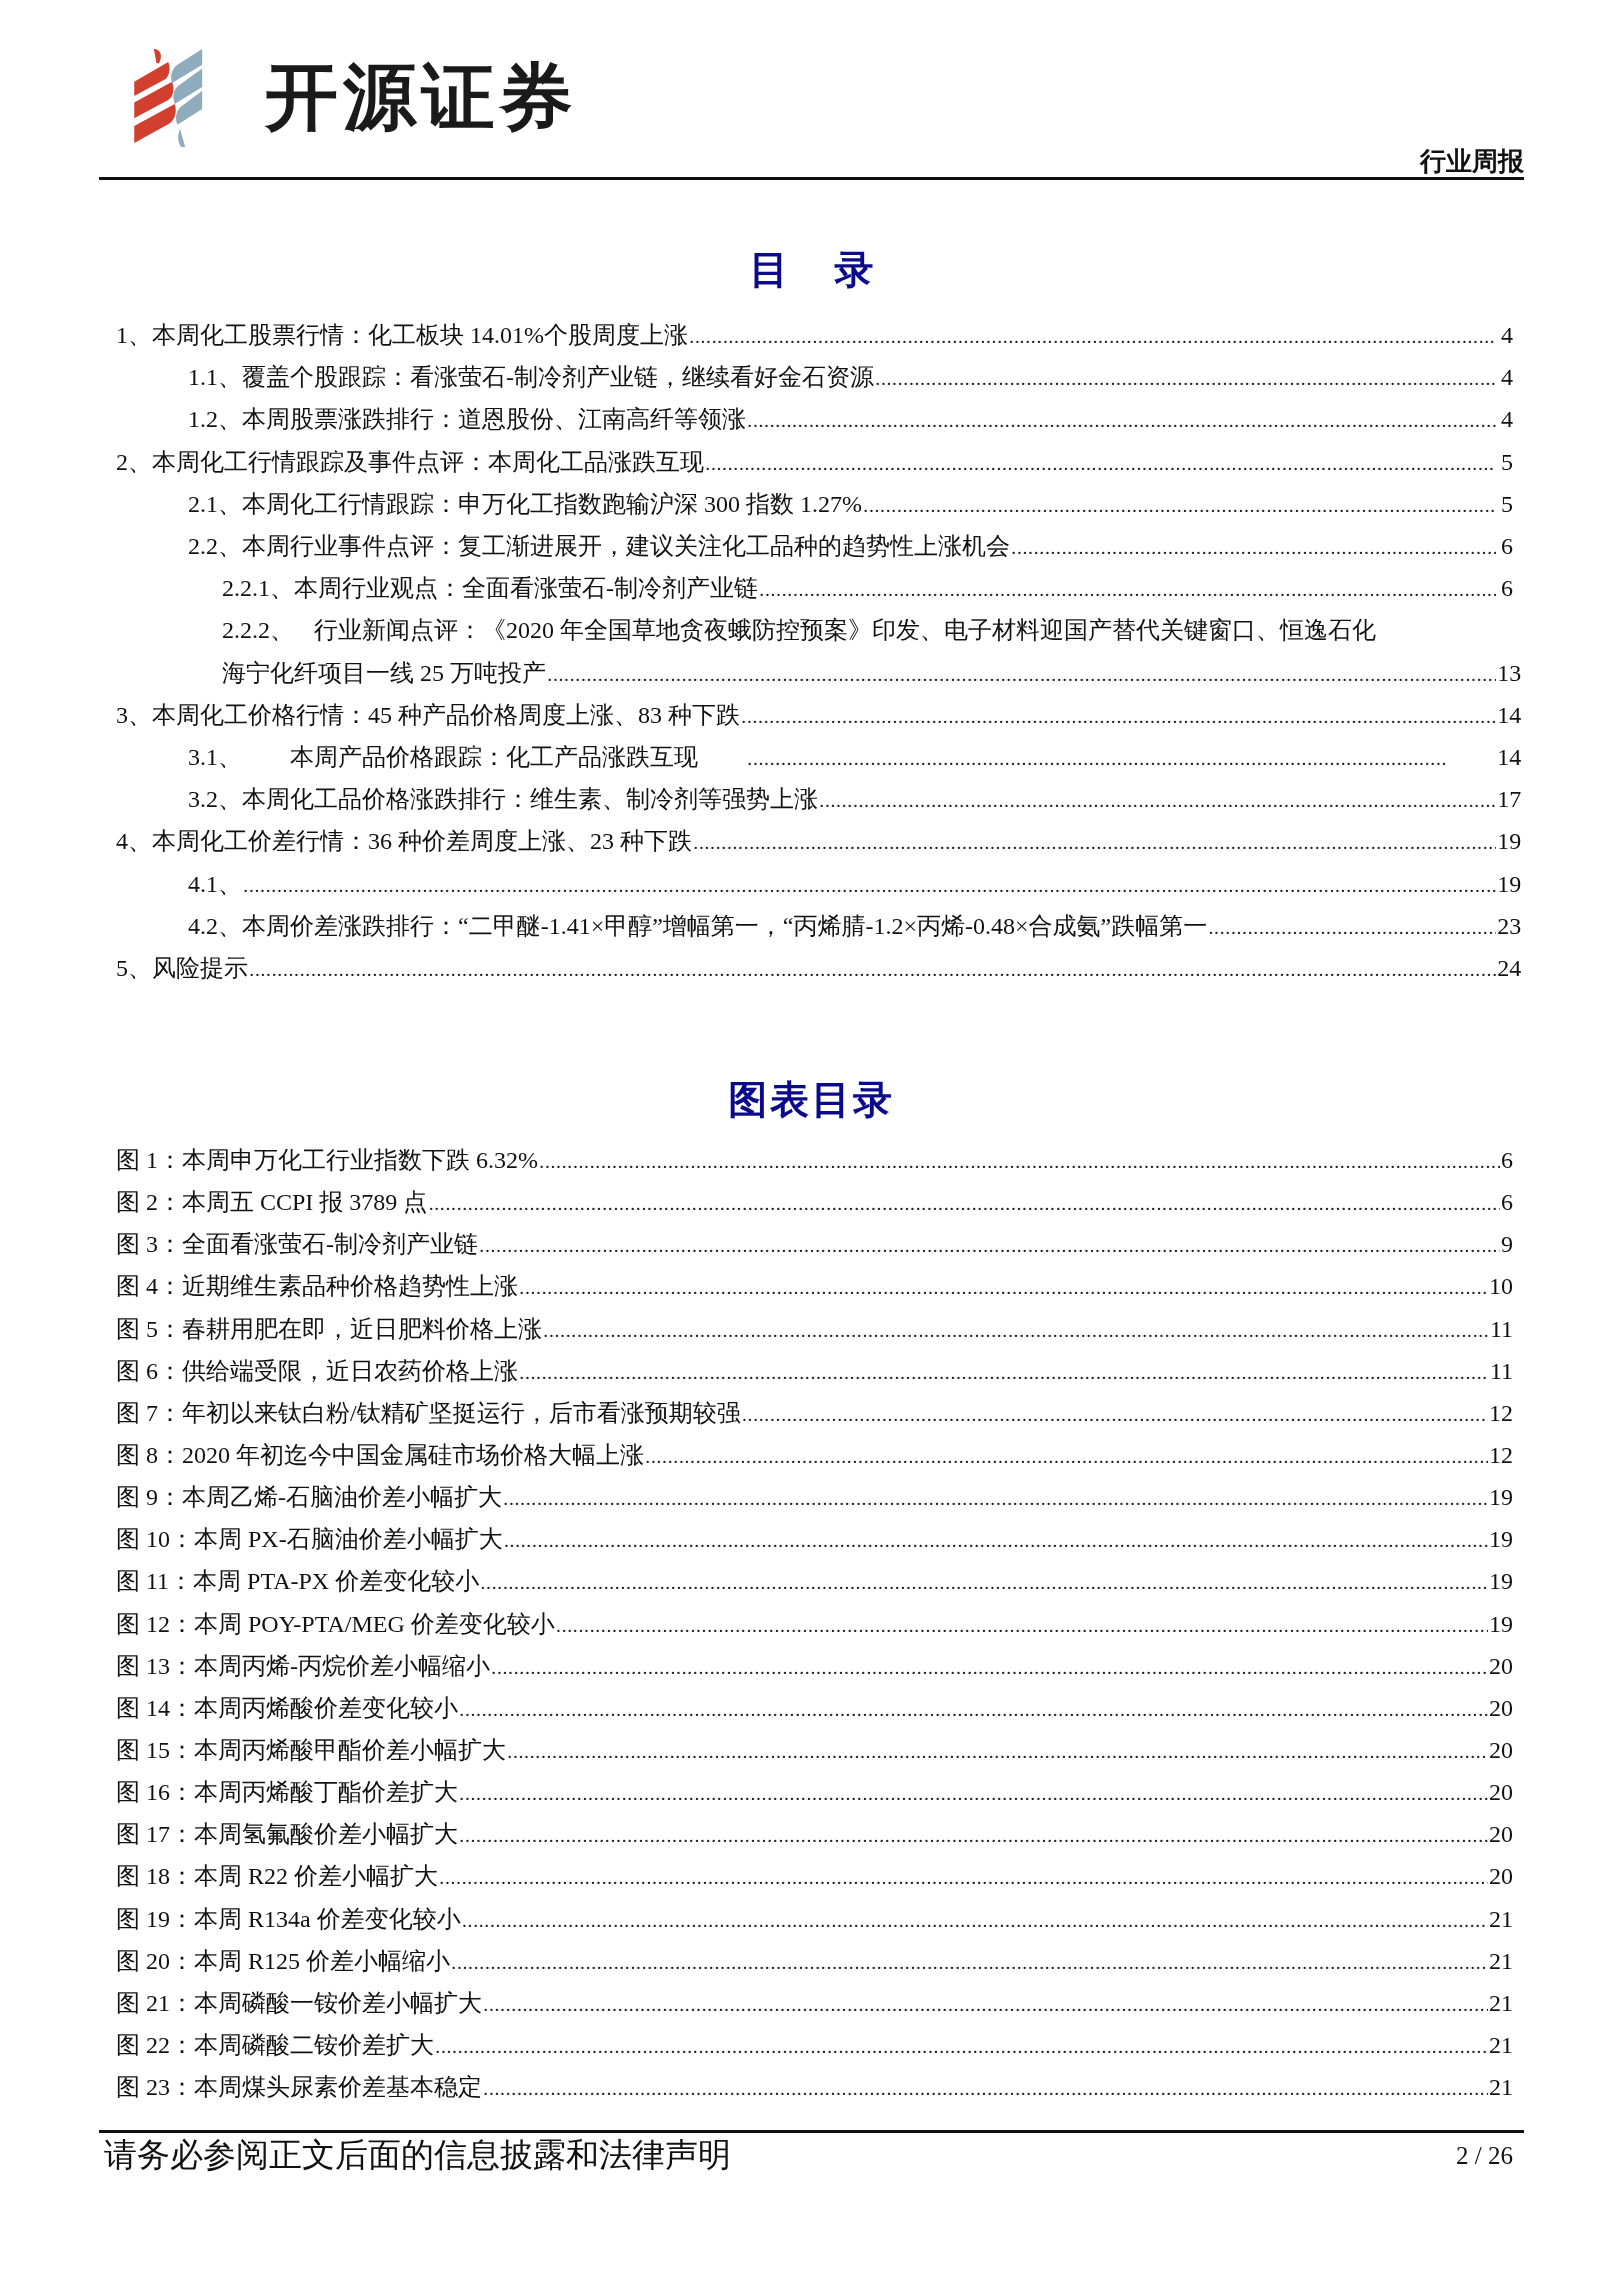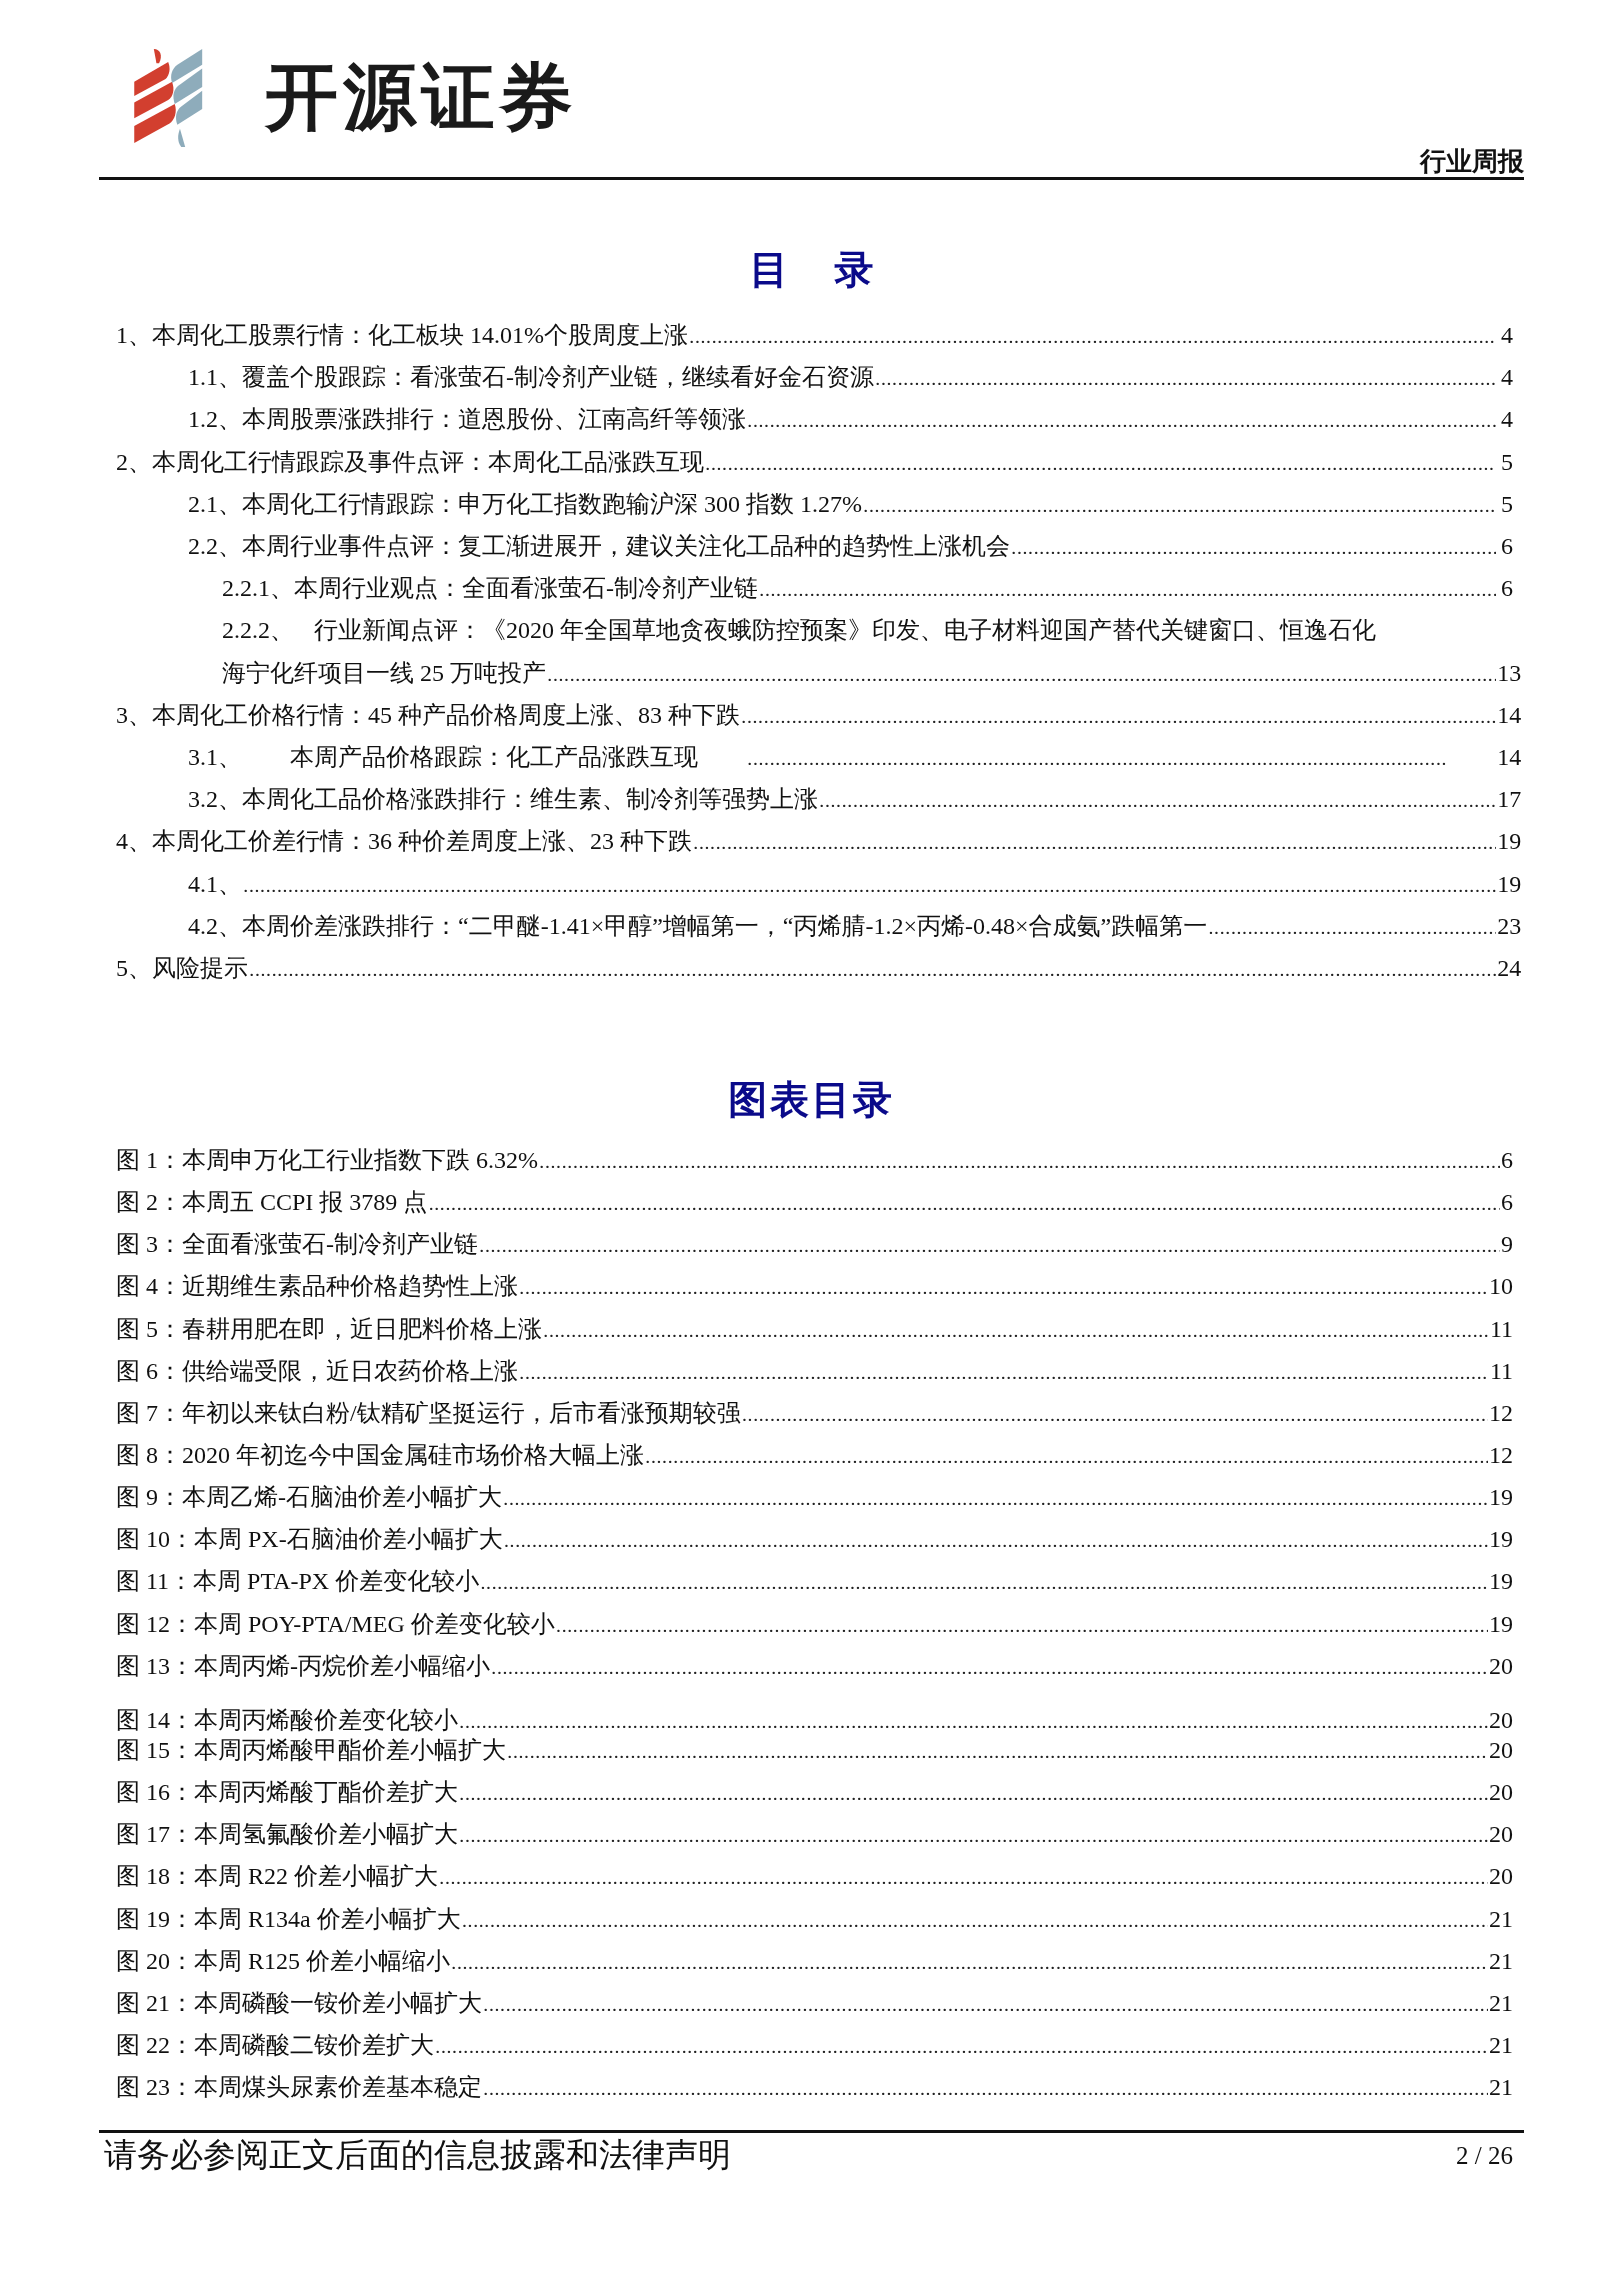--- a/index.html
+++ b/index.html
@@ -264,21 +264,21 @@
       <span class="label">本周 POY-PTA/MEG 价差变化较小</span>
       <span class="leader"></span>
       <span class="page">19</span>
     </div>
     <div class="fig-row fig-long" style="top: 506px;">
       <span class="num">图 13：</span>
       <span class="label">本周丙烯-丙烷价差小幅缩小</span>
       <span class="leader"></span>
       <span class="page">20</span>
     </div>
-    <div class="fig-row fig-long" style="top: 560px; justify-content: flex-end;">
+    <div class="fig-row fig-long" style="top: 548px; justify-content: flex-end;">
       <span class="num">图 14：</span>
       <span class="label">本周丙烯酸价差变化较小</span>
       <span class="leader"></span>
       <span class="page">20</span>
     </div>
     <div class="fig-row fig-long" style="top: 590px;">
       <span class="num">图 15：</span>
       <span class="label">本周丙烯酸甲酯价差小幅扩大</span>
       <span class="leader"></span>
       <span class="page">20</span>
@@ -296,21 +296,21 @@
       <span class="page">20</span>
     </div>
     <div class="fig-row fig-long" style="top: 716px;">
       <span class="num">图 18：</span>
       <span class="label">本周 R22 价差小幅扩大</span>
       <span class="leader"></span>
       <span class="page">20</span>
     </div>
     <div class="fig-row fig-long" style="top: 759px;">
       <span class="num">图 19：</span>
-      <span class="label">本周 R134a 价差小幅扩大</span>
+      <span class="label">本周 R134a 价差变化较小</span>
       <span class="leader"></span>
       <span class="page">21</span>
     </div>
     <div class="fig-row fig-long" style="top: 801px;">
       <span class="num">图 20：</span>
       <span class="label">本周 R125 价差小幅缩小</span>
       <span class="leader"></span>
       <span class="page">21</span>
     </div>
     <div class="fig-row fig-long" style="top: 843px;">

